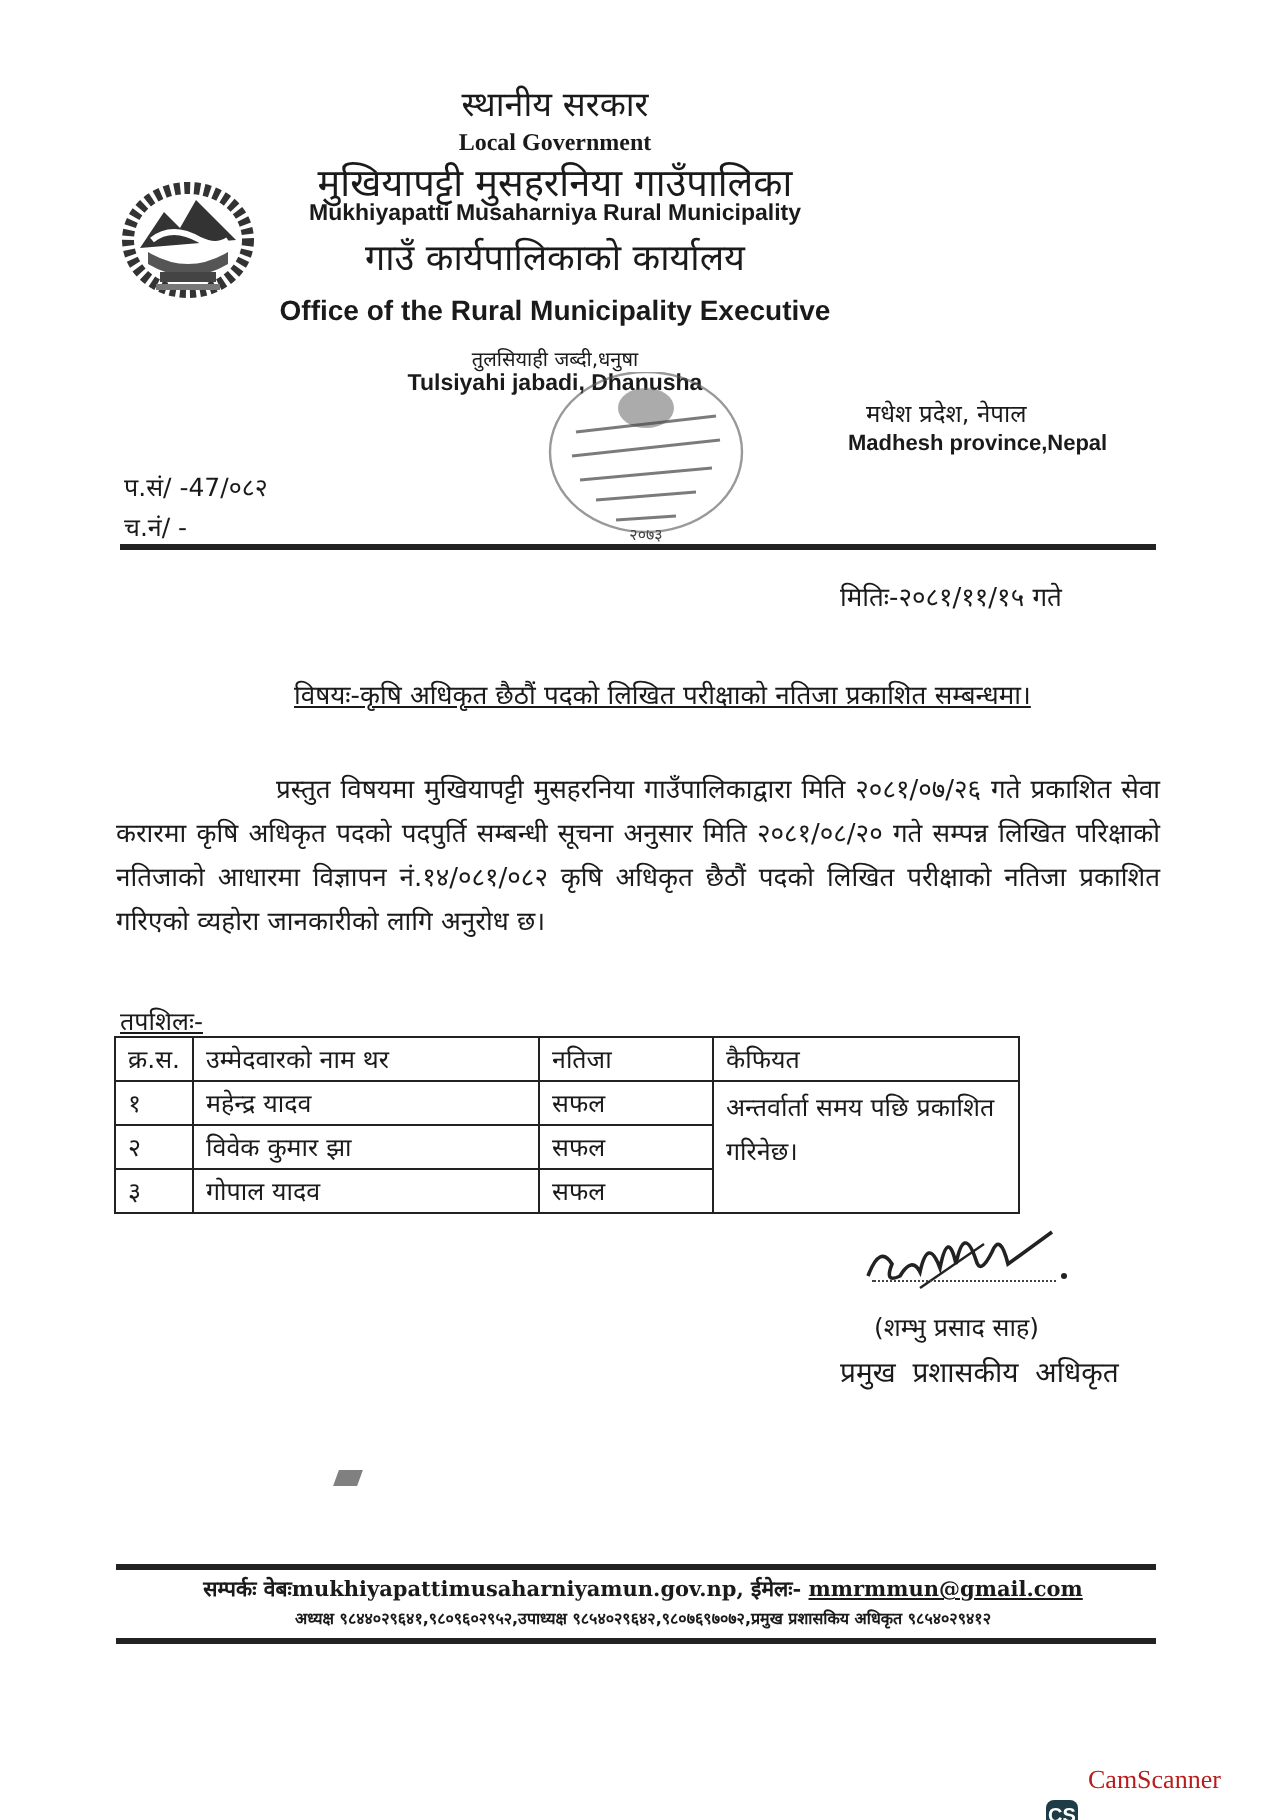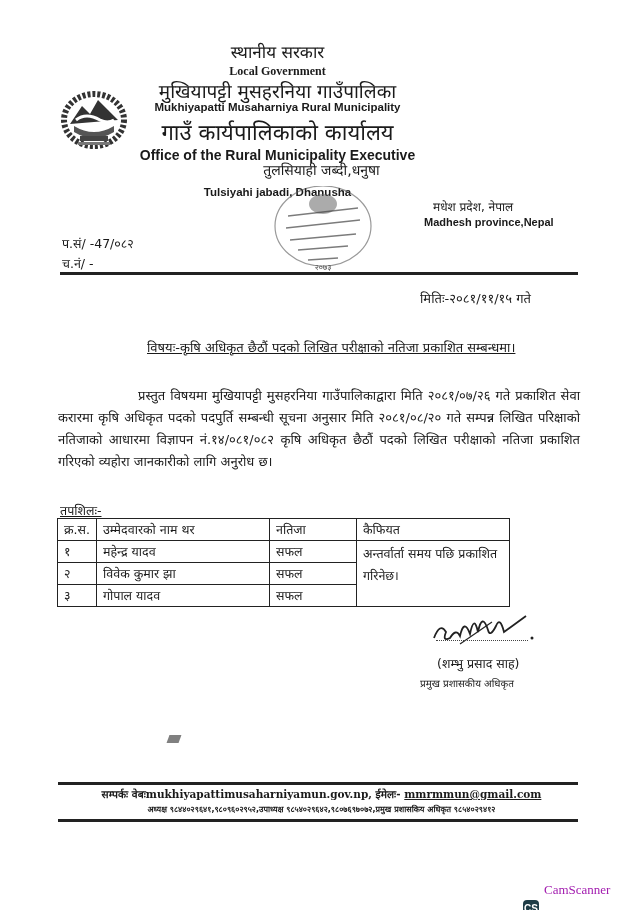--- a/index.html
+++ b/index.html
@@ -7,23 +7,23 @@
     width:643px; height:910px; background:#ffffff; position:relative; overflow:hidden;
     font-family:"DejaVu Sans", sans-serif; color:#1a1a1a;
   }
   .abs { position:absolute; }
   .center { text-align:center; left:0; width:555px; }
 
   #hdr-np-local { top:40px; font-size:17px; }
   #hdr-en-local { top:64px; font-size:12px; font-weight:bold; font-family:"Liberation Serif", serif; }
   #hdr-np-muni { top:78px; font-size:19px; }
   #hdr-en-muni { top:101px; font-size:11.5px; font-weight:bold; font-family:"Liberation Sans", sans-serif; }
-  #hdr-np-office { top:116px; font-size:22px; }
+  #hdr-np-office { top:116px; font-size:18px; }
   #hdr-en-office { top:147px; font-size:14px; font-weight:bold; font-family:"Liberation Sans", sans-serif; }
-  #hdr-np-addr { top:160px; font-size:14px;padding-left:44px; }
+  #hdr-np-addr { top:172px; font-size:10px; }
   #hdr-en-addr { top:186px; font-size:11.5px; font-weight:bold; font-family:"Liberation Sans", sans-serif; }
 
   #emblem { left:56px; top:80px; width:76px; height:76px; }
   #seal { left:268px; top:186px; width:110px; height:86px; }
 
   #province-np { left:433px; top:198px; font-size:12px; }
   #province-en { left:424px; top:216px; font-size:11px; font-weight:bold; font-family:"Liberation Sans", sans-serif; }
 
   #ref-no { left:62px; top:235px; font-size:12.5px; }
   #dispatch-no { left:62px; top:255px; font-size:12.5px; }
@@ -40,34 +40,34 @@
 
   #results-table { left:57px; top:518px; border-collapse:collapse; font-size:12.5px; }
   #results-table td, #results-table th {
     border:1.2px solid #222; padding:2px 6px; height:17px; font-weight:normal; text-align:left; vertical-align:top;
   }
   .c1 { width:22px; } .c2 { width:160px; } .c3 { width:74px; } .c4 { width:140px; }
 
   #signature { left:430px; top:608px; width:110px; height:44px; }
   #sig-dots { left:436px; top:640px; width:92px; border-top:1.5px dotted #444; }
   #signer-name { left:437px; top:655px; font-size:12.5px; }
-  #signer-title { left:420px; top:676px; font-size:10px; }
+  #signer-title { left:420px; top:676px; font-size:14px;font-family:Liberation Mono, monospace; }
 
   #stray-mark { left:168px; top:735px; width:12px; height:8px; background:#555; transform:skewX(-20deg); opacity:.75; }
 
   #rule-foot-1 { left:58px; top:782px; width:520px; height:3px; background:#222; }
   #rule-foot-2 { left:58px; top:819px; width:520px; height:3px; background:#222; }
   #footer-contact { left:0; width:643px; text-align:center; top:787px; font-size:10.5px; font-weight:bold; font-family:"DejaVu Serif", serif; }
   #footer-contact .email { text-decoration:underline; }
   #footer-phones { left:0; width:643px; text-align:center; top:803px; font-size:8px; font-weight:bold; }
 
   #camscanner { left:523px; top:879px; height:22px; display:flex; align-items:center; }
   #cs-logo { width:16px; height:20px; background:#1e3c46; border-radius:4px; color:#fff; font-size:10px; font-weight:bold;
     font-family:"Liberation Sans", sans-serif; display:flex; align-items:center; justify-content:center; border-bottom:3px solid #2fc89a; box-sizing:border-box;margin-top:40px; }
-  #cs-text { margin-left:5px; font-size:13px; font-family:"Liberation Serif", serif; color:#a21caf; }
+  #cs-text { margin-left:5px; font-size:13px; font-family:"Liberation Serif", serif; color:#b91c1c; }
 </style>
 </head>
 <body>
 
 <svg id="emblem" class="abs" viewBox="0 0 76 76">
   <ellipse cx="38" cy="40" rx="30" ry="26" fill="none" stroke="#333" stroke-width="6" stroke-dasharray="3 2"></ellipse>
   <path d="M14 44 L26 26 L34 34 L42 20 L52 30 L62 40 Z" fill="#333"></path>
   <path d="M18 46 Q38 58 58 46 L58 52 Q38 64 18 52 Z" fill="#555"></path>
   <path d="M20 40 Q30 32 44 40 Q52 44 58 40" stroke="#fff" stroke-width="3" fill="none"></path>
   <rect x="24" y="56" width="28" height="5" fill="#444"></rect>

